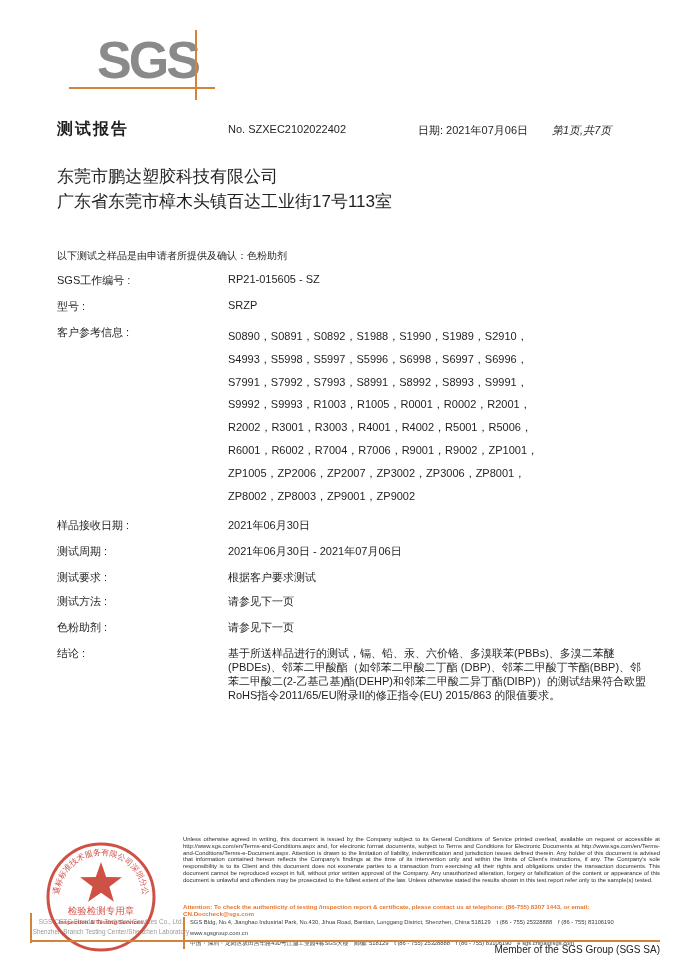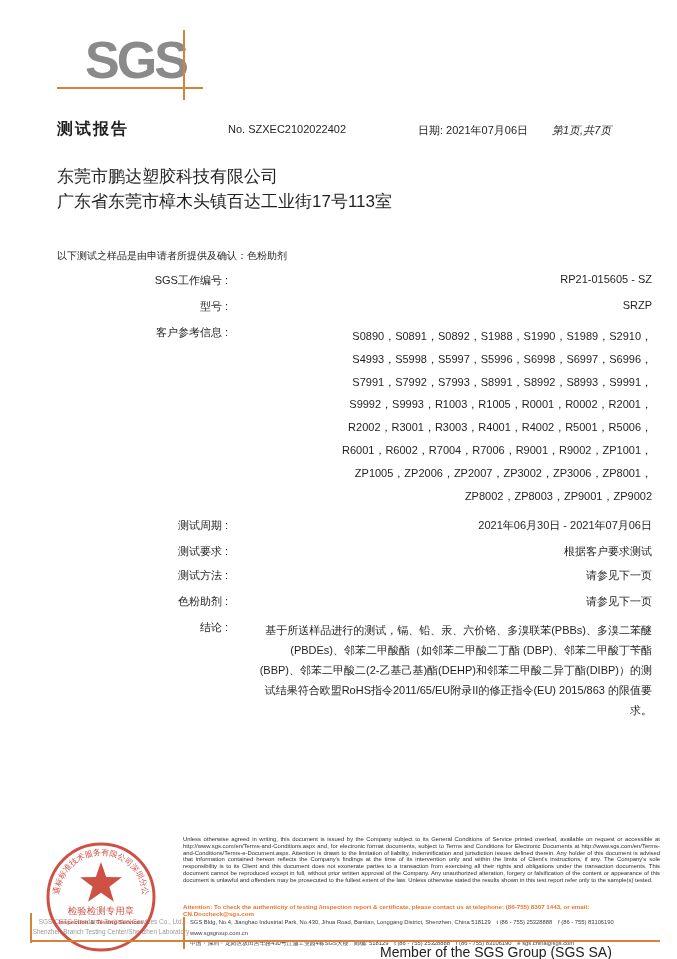--- a/index.html
+++ b/index.html
@@ -4,21 +4,21 @@
 <style>
   html,body { margin:0; padding:0; background:#e8e8e8; }
   .page {
     position:relative; width:677px; height:959px; margin:0 auto;
     background:#ffffff; overflow:hidden;
     font-family:"Liberation Sans","DejaVu Sans",sans-serif;
     color:#1f1f1f;
   }
 
   
-  .logo { position:absolute; left:57px; top:28px; width:150px; height:72px; }
+  .logo { position:absolute; left:69px; top:28px; width:150px; height:72px; }
   .logo-text {
     position:absolute; left:28px; top:6px;
     font-size:52px; font-weight:bold; color:#8a8a8a;
     letter-spacing:-3px; line-height:1;
   }
   .logo-hline { position:absolute; left:0; top:59px; width:146px; height:2px; background:#d4833a; }
   .logo-vline { position:absolute; left:126px; top:2px; width:2px; height:70px; background:#d4833a; }
 
   
   .header-row { position:absolute; left:0; top:119px; width:677px; height:22px; font-size:11px; }
@@ -28,27 +28,27 @@
   .header-row .pages { position:absolute; left:552px; top:4px;font-style:italic; }
 
   
   .applicant { position:absolute; left:57px; top:164px; width:560px; font-size:17px; line-height:25px; }
 
   
   .statement { position:absolute; left:57px; top:249px; width:580px; font-size:10px; }
 
   
   .info { position:absolute; left:57px; top:273px; width:595px; font-size:11px; }
-  .row { display:flex; margin-bottom:11px;text-align:right; }
+  .row { display:flex; margin-bottom:11px; }
   .lbl { width:171px; flex:none; }
   .val { flex:1; }
   .ref-lines div { line-height:22.8px; }
   .row.ref { }
   .row.tight { margin-bottom:9px; }
-  .conclusion-text { line-height:20px; width:424px;margin-left:26px; }
+  .conclusion-text { line-height:14px; width:424px; }
 
   
   .stamp-under {
     position:absolute; left:26px; top:917px; width:170px;
     font-size:6.4px; line-height:10px; text-align:center; color:#9b9b9b;
   }
   .stamp { position:absolute; left:34px; top:840px; opacity:.88; }
   .disclaimer {
     position:absolute; left:183px; top:836px; width:477px;
     font-size:5.9px; line-height:6.75px; text-align:justify; color:#2e2e2e;
@@ -57,21 +57,21 @@
     position:absolute; left:183px; top:903px; width:477px;
     font-size:6.2px; line-height:7px; font-weight:bold; color:#e8762d;
   }
   .addr {
     position:absolute; left:183px; top:917px; width:480px;
     font-size:5.8px; line-height:10.5px; color:#3c3c3c;
     border-left:2px solid #d4833a; padding-left:5px;
   }
   .footer-rule  { position:absolute; left:30px; top:940px; width:630px; height:2px; background:#d4833a; }
   .footer-vrule { position:absolute; left:30px; top:913px; width:2px; height:30px; background:#d4833a; }
-  .member { position:absolute; left:380px; top:944px; width:280px; font-size:14px; text-align:left; color:#222; }
+  .member { position:absolute; left:380px; top:944px; width:280px; font-size:10px; text-align:right; color:#222; }
 </style>
 </head>
 <body>
 
 <div class="page">
 
   <div class="logo">
     <div class="logo-text">SGS</div>
     <div class="logo-hline"></div>
     <div class="logo-vline"></div>
@@ -105,20 +105,24 @@
       <div class="val ref-lines">
         <div>S0890，S0891，S0892，S1988，S1990，S1989，S2910，</div>
         <div>S4993，S5998，S5997，S5996，S6998，S6997，S6996，</div>
         <div>S7991，S7992，S7993，S8991，S8992，S8993，S9991，</div>
         <div>S9992，S9993，R1003，R1005，R0001，R0002，R2001，</div>
         <div>R2002，R3001，R3003，R4001，R4002，R5001，R5006，</div>
         <div>R6001，R6002，R7004，R7006，R9001，R9002，ZP1001，</div>
         <div>ZP1005，ZP2006，ZP2007，ZP3002，ZP3006，ZP8001，</div>
         <div>ZP8002，ZP8003，ZP9001，ZP9002</div>
       </div>
+    </div>
+    <div class="row">
+      <div class="lbl">样品接收日期 :</div>
+      <div class="val">2021年06月30日</div>
     </div>
     <div class="row">
       <div class="lbl">测试周期 :</div>
       <div class="val">2021年06月30日 - 2021年07月06日</div>
     </div>
     <div class="row tight">
       <div class="lbl">测试要求 :</div>
       <div class="val">根据客户要求测试</div>
     </div>
     <div class="row">

